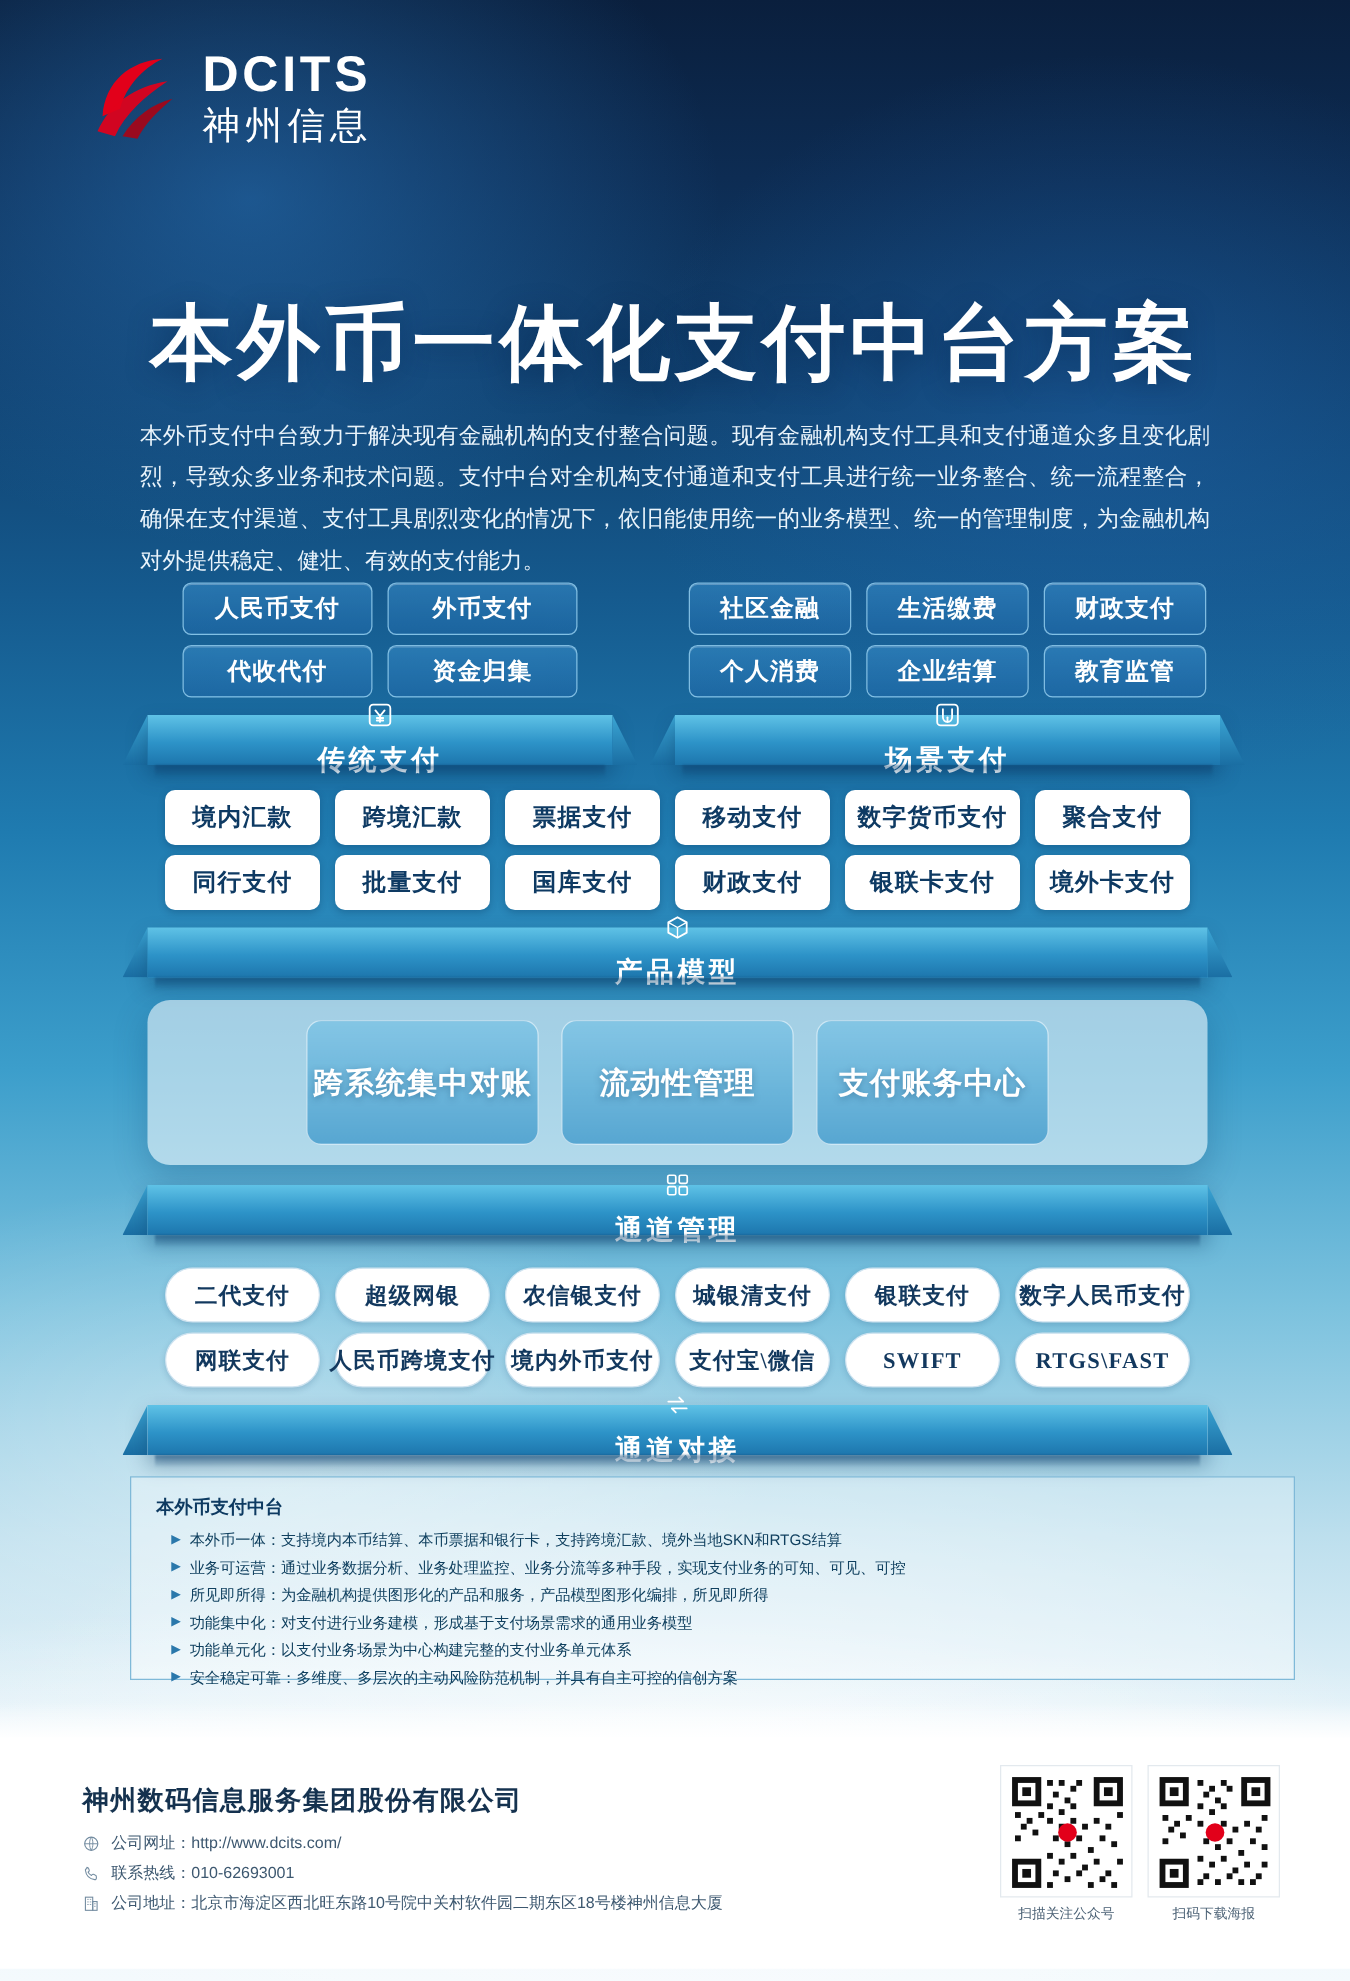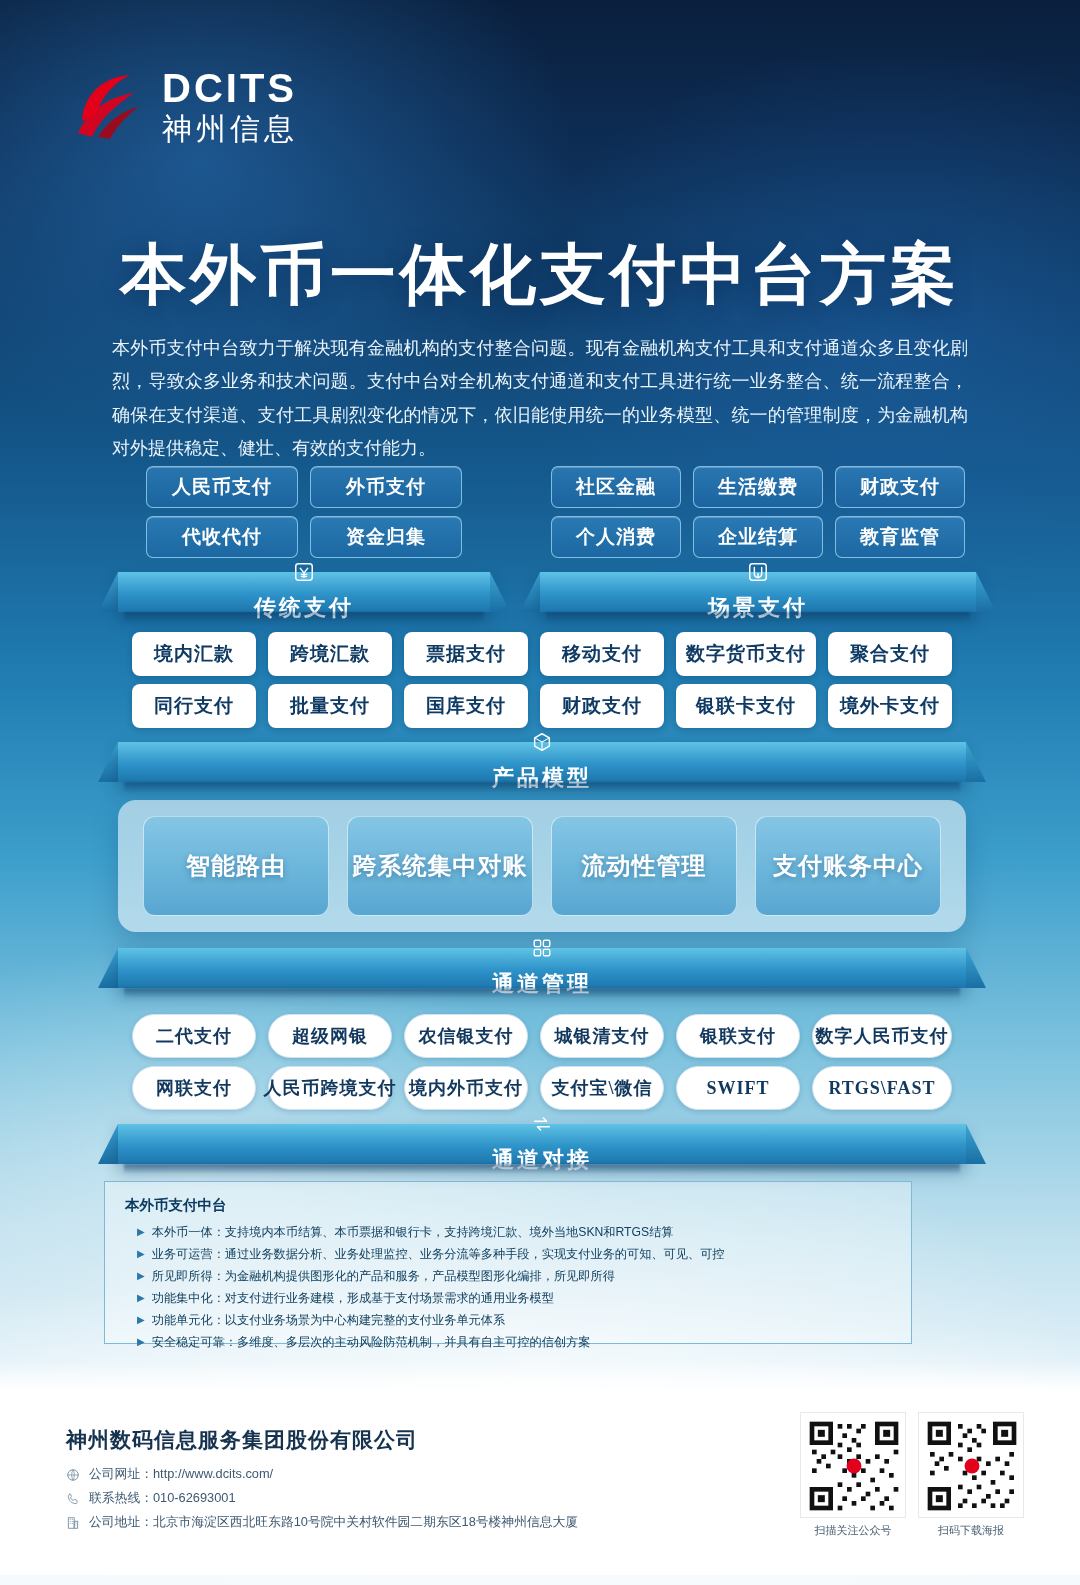--- a/index.html
+++ b/index.html
@@ -41,21 +41,21 @@
   }
   .swoosh {
     position: absolute; left: 0; right: 0; bottom: 120px; height: 420px;
     background:
       radial-gradient(ellipse 1200px 260px at 30% 100%, rgba(255,255,255,0.75), rgba(255,255,255,0) 70%),
       radial-gradient(ellipse 900px 180px at 78% 96%, rgba(255,255,255,0.55), rgba(255,255,255,0) 70%);
   }
 
   
   .logo-wrap {
-    position: absolute; left: 74px; top: 68px;
+    position: absolute; left: 74px; top: 40px;
     display: flex; align-items: center; gap: 18px;
   }
   .logo-mark { width: 70px; height: 72px; }
   .logo-text { display: flex; flex-direction: column; justify-content: center; }
   .logo-en {
     color: #ffffff; font-size: 40px; font-weight: 700; letter-spacing: 3px;
     line-height: 1.02;
   }
   .logo-cn {
     color: #ffffff; font-size: 30px; font-weight: 400; letter-spacing: 4px;
@@ -157,21 +157,21 @@
     background: #ffffff;
     color: #12385e;
     border-radius: 22px;
     border: 1px solid #cfe3f0;
     box-shadow: 0 2px 5px rgba(10,60,105,0.18);
     font-size: 18px;
   }
 
   
   .notes {
-    position: absolute; left: 104px; top: 1181px; width: 808px; height: 163px;
+    position: absolute; left: 104px; top: 1181px; width: 932px; height: 163px;
     border: 1px solid #7fb9d8;
     background: rgba(255,255,255,0.35);
     padding: 14px 20px;
   }
   .notes h4 {
     font-size: 14.5px; color: #0d3a61; margin-bottom: 8px; font-weight: 700;
   }
   .note-item {
     display: flex; align-items: flex-start; gap: 7px;
     font-size: 12.2px; color: #10405f; line-height: 1.55; margin: 3px 0 3px 12px;
@@ -310,21 +310,20 @@
           </svg>
           <span>产品模型</span>
         </span>
       </div>
       <div class="bar-shadow"></div>
     </div>
   </div>
 
   <div class="layer" style="left:118px; top:800px; width:848px;">
     <div class="bigcard-tray">
-      <div class="bigcard">智能路由</div>
       <div class="bigcard">跨系统集中对账</div>
       <div class="bigcard">流动性管理</div>
       <div class="bigcard">支付账务中心</div>
     </div>
     <div class="bar-outer" style="margin-top:16px;">
       <div class="bar">
         <span class="lbl">
           <svg class="ic" viewBox="0 0 24 24">
             <rect x="3.5" y="3.5" width="7" height="7" rx="1.4" fill="none" stroke="#ffffff" stroke-width="1.5"></rect>
             <rect x="13.5" y="3.5" width="7" height="7" rx="1.4" fill="none" stroke="#ffffff" stroke-width="1.5"></rect>

